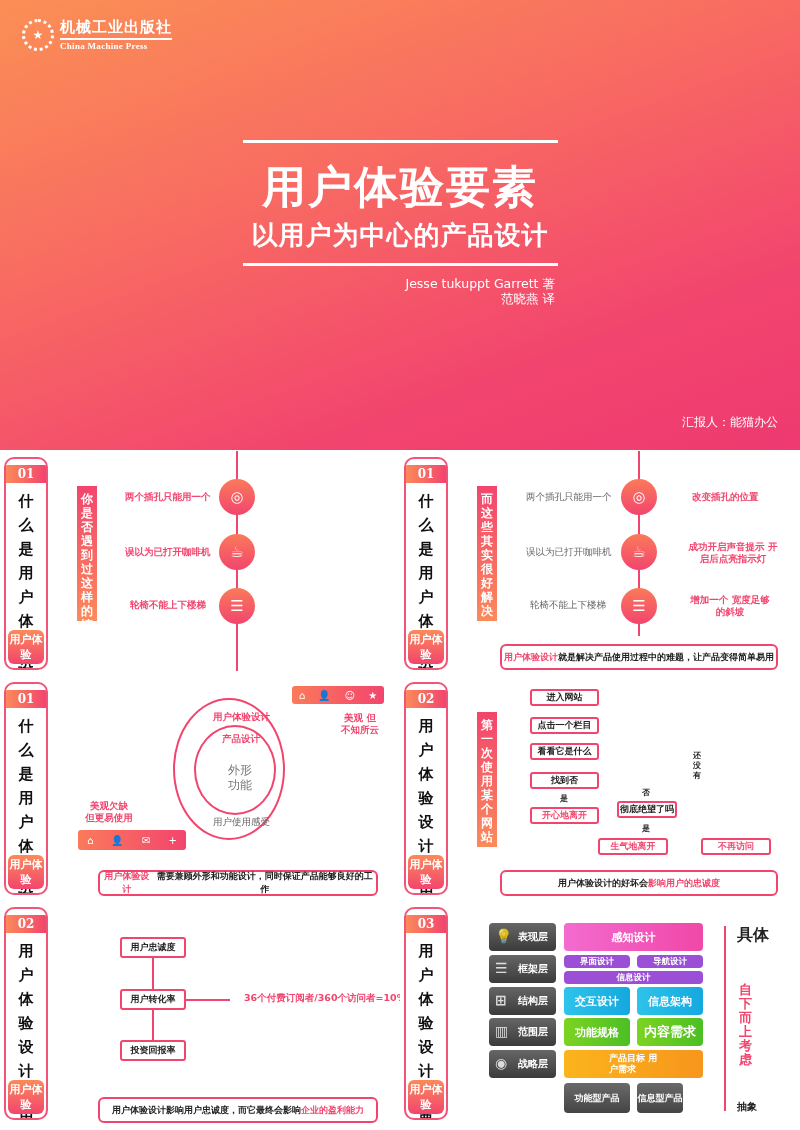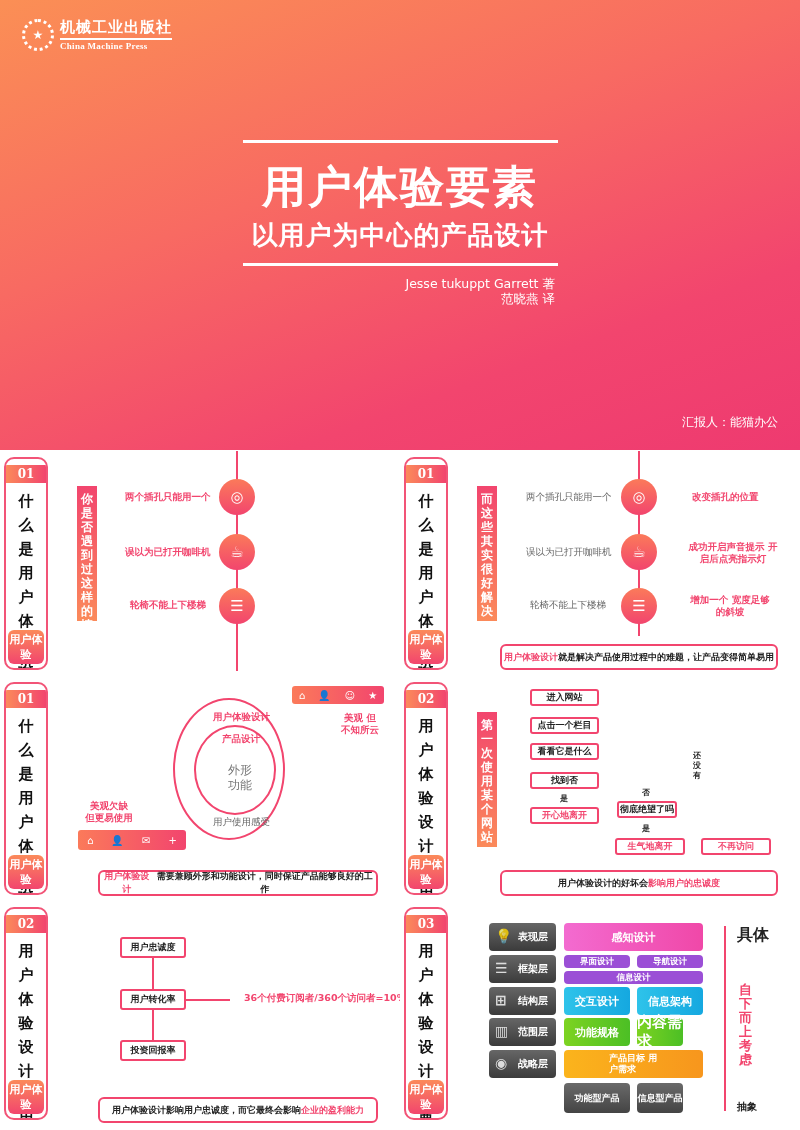--- a/index.html
+++ b/index.html
@@ -135,21 +135,21 @@
     <div class="vt">用户体验设计作用</div>
     <div class="badge">用户体验</div>
   </div>
   <div class="vlabel" style="left:77px;top:36px;height:135px">第一次使用某个网站</div>
   <div class="box" style="left:130px;top:13px;width:69px;height:17px">进入网站</div>
   <div class="box" style="left:130px;top:41px;width:69px;height:17px">点击一个栏目</div>
   <div class="box" style="left:130px;top:67px;width:69px;height:17px">看看它是什么</div>
   <div class="box" style="left:130px;top:96px;width:69px;height:17px">找到否</div>
   <div class="box pk" style="left:130px;top:131px;width:69px;height:17px">开心地离开</div>
   <div class="box" style="left:217px;top:125px;width:60px;height:17px">彻底绝望了吗</div>
-  <div class="box pk" style="left:215px;top:162px;width:70px;height:17px">生气地离开</div>
+  <div class="box pk" style="left:198px;top:162px;width:70px;height:17px">生气地离开</div>
   <div class="box pk" style="left:301px;top:162px;width:70px;height:17px">不再访问</div>
   <div class="small" style="left:160px;top:117px">是</div>
   <div class="small" style="left:242px;top:111px">否</div>
   <div class="small" style="left:242px;top:147px">是</div>
   <div class="small" style="left:293px;top:75px;width:10px;line-height:10px;word-break:break-all">还没有</div>
   <div class="callout" style="left:100px;top:194px;width:278px;height:26px">
     <span>用户体验设计的好坏会</span>
       <span class="hl">影响用户的忠诚度</span>
   </div>
 </div>
@@ -200,21 +200,21 @@
       <span>战略层</span>
     </div>
 
   <div class="blk" style="left:164px;top:22px;width:139px;height:28px;background:linear-gradient(90deg,#f36bd0,#f048a8);font-size:11px">感知设计</div>
   <div class="blk" style="left:164px;top:54px;width:66px;height:13px;background:#9b4fd6;font-size:8.5px">界面设计</div>
   <div class="blk" style="left:237px;top:54px;width:66px;height:13px;background:#9b4fd6;font-size:8.5px">导航设计</div>
   <div class="blk" style="left:164px;top:70px;width:139px;height:13px;background:#9b4fd6;font-size:8.5px">信息设计</div>
   <div class="blk" style="left:164px;top:86px;width:66px;height:28px;background:linear-gradient(90deg,#2ec3ea,#15a8e0);font-size:11px">交互设计</div>
   <div class="blk" style="left:237px;top:86px;width:66px;height:28px;background:linear-gradient(90deg,#2ec3ea,#15a8e0);font-size:11px">信息架构</div>
   <div class="blk" style="left:164px;top:117px;width:66px;height:28px;background:linear-gradient(90deg,#7dd321,#4cbf25);font-size:11px">功能规格</div>
-  <div class="blk" style="left:237px;top:117px;width:46px;height:28px;background:linear-gradient(90deg,#7dd321,#4cbf25);font-size:15px">内容需求</div>
+  <div class="blk" style="left:237px;top:117px;width:66px;height:28px;background:linear-gradient(90deg,#7dd321,#4cbf25);font-size:13px">内容需求</div>
   <div class="blk" style="left:164px;top:149px;width:139px;height:28px;background:linear-gradient(90deg,#fbb41c,#f7961d);font-size:9px;line-height:11px;padding:0 45px">产品目标 用户需求</div>
   <div class="blk" style="left:164px;top:182px;width:66px;height:30px;background:linear-gradient(180deg,#6a6a6a,#444);font-size:9px">功能型产品</div>
   <div class="blk" style="left:237px;top:182px;width:46px;height:30px;background:linear-gradient(180deg,#6a6a6a,#444);font-size:9px">信息型产品</div>
 
   <div style="position:absolute;left:324px;top:25px;width:2px;height:185px;background:#f2456e"></div>
   <div style="position:absolute;left:337px;top:24px;font-size:16px;font-weight:bold;color:#222">具体</div>
   <div style="position:absolute;left:339px;top:82px;width:14px;font-size:13px;font-weight:bold;color:#f2456e;line-height:14px;word-break:break-all">自下而上考虑</div>
   <div style="position:absolute;left:337px;top:199px;font-size:10px;font-weight:bold;color:#222">抽象</div>
 </div>
 

